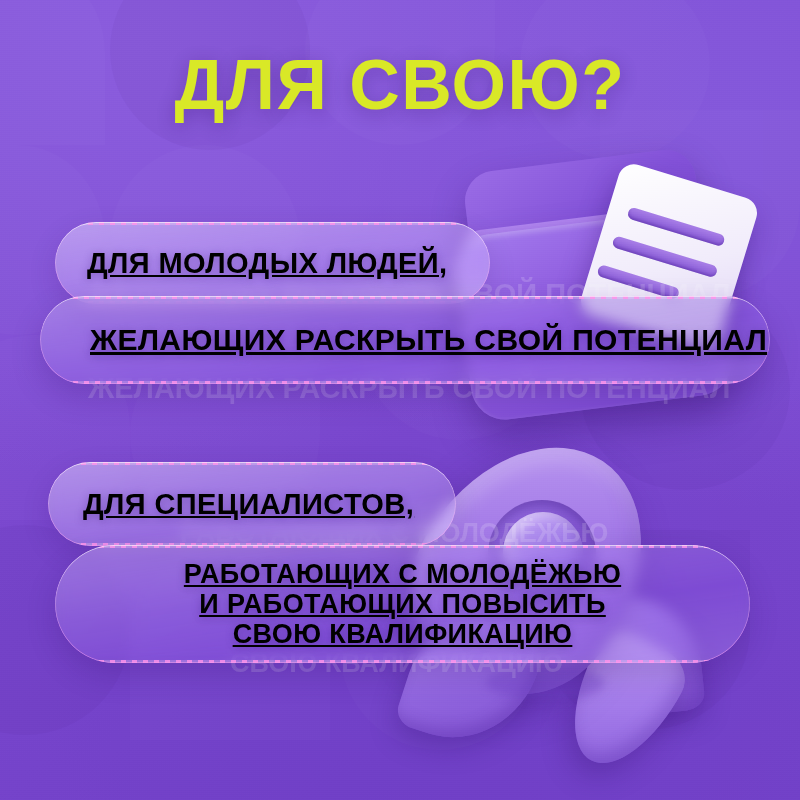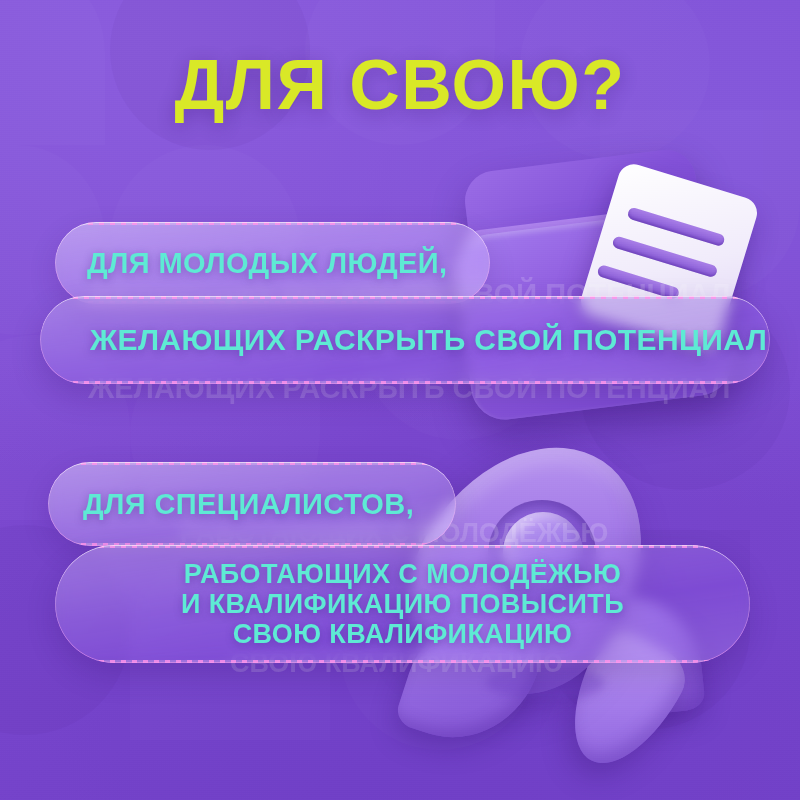--- a/index.html
+++ b/index.html
@@ -157,25 +157,26 @@
     color:#d9e827;
     text-shadow:0 4px 18px rgba(48,14,104,.30);
     white-space:nowrap;
   }
 
   
   .card{
     position:absolute; z-index:6;
     display:flex; align-items:center;
     border-radius:999px;
-    color:#5eead4;
+    color:#000000;
     font-weight:bold;
     letter-spacing:.4px;
     overflow:hidden;
     backdrop-filter: blur(7px) saturate(1.1);
+    text-decoration: underline;
     -webkit-backdrop-filter: blur(7px) saturate(1.1);
   }
   .card .label{
     position:relative; z-index:3;
     width:100%;
     text-shadow:0 2px 8px rgba(50,16,110,.35);
   }
   
   .card::before{
     content:""; position:absolute; inset:0; z-index:1;
@@ -324,19 +325,19 @@
   <div class="card" id="card-3">
     <div class="fringe top"></div>
     <div class="label">ДЛЯ СПЕЦИАЛИСТОВ,</div>
     <div class="fringe bot"></div>
   </div>
 
   <div class="card" id="card-4">
     <div class="fringe top"></div>
     <div class="label">
       <span>РАБОТАЮЩИХ С МОЛОДЁЖЬЮ</span>
-      <span>И КВАЛИФИКАЦИЮ ПОВЫСИТЬ</span>
+      <span>И РАБОТАЮЩИХ ПОВЫСИТЬ</span>
       <span>СВОЮ КВАЛИФИКАЦИЮ</span>
     </div>
     <div class="fringe bot"></div>
   </div>
 
 </div>
 
 </body></html>

